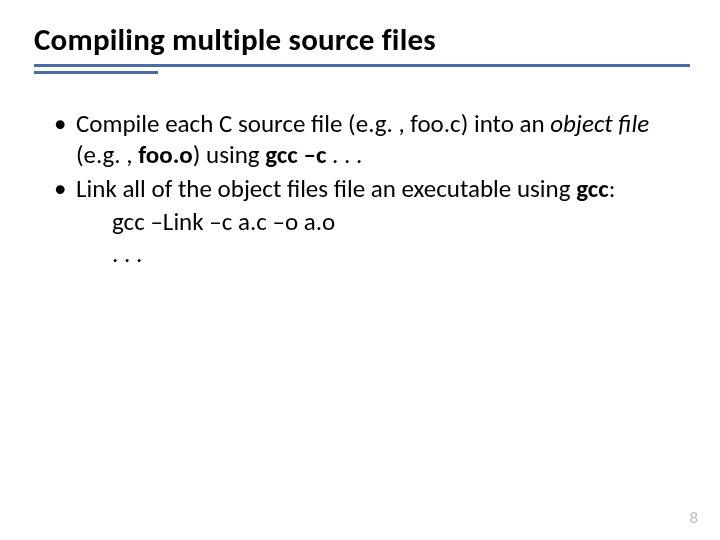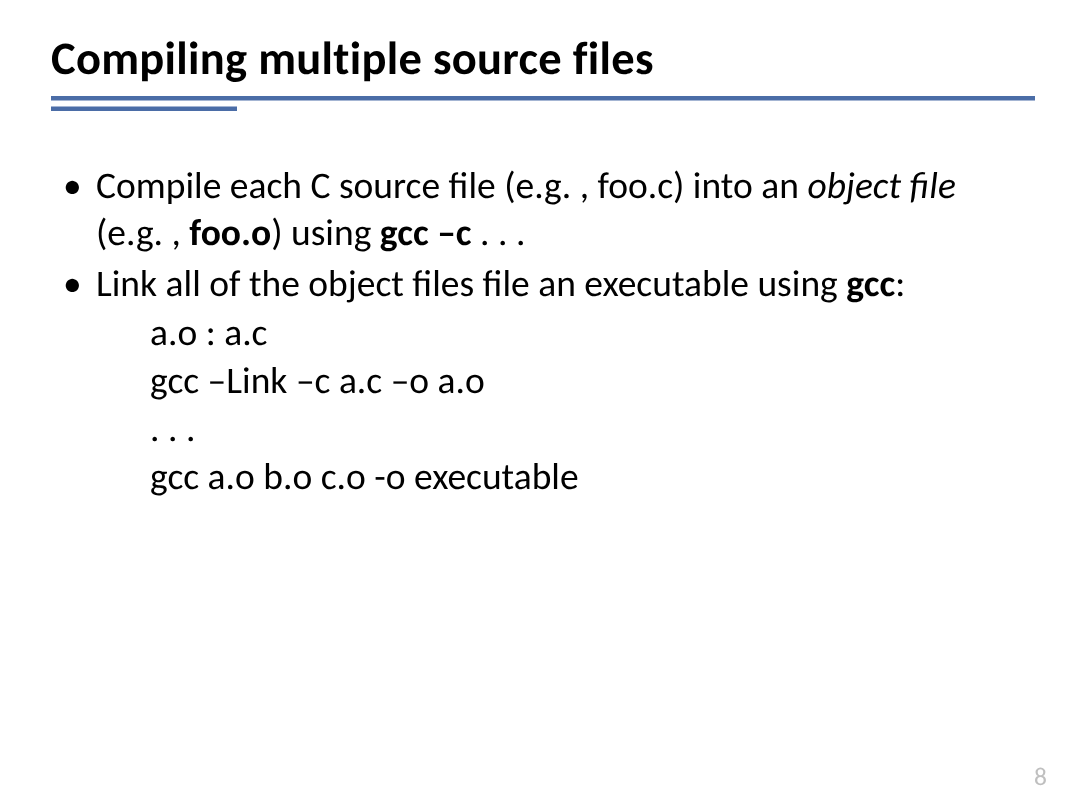--- a/index.html
+++ b/index.html
@@ -42,21 +42,21 @@
   }
   .underline .bar2 {
     position: absolute;
     left: 0; top: 7px;
     width: 124px;
     height: 3px;
     background: #4b6da7;
   }
   .content {
     position: absolute;
-    left: 34px;
+    left: 46px;
     top: 108px;
     width: 640px;
     font-size: 25px;
     line-height: 1.25;
   }
   .bullet {
     position: relative;
     padding-left: 30px;
     margin-bottom: 2px;
   }
@@ -99,22 +99,20 @@
   <div class="content">
 
     <div class="bullet">
       <span>Compile each C source file (e.g. , foo.c) into an </span><span class="i">object file</span><span> (e.g. , </span><span class="b">foo.o</span><span>) using </span><span class="b">gcc –c</span><span> . . .</span>
     </div>
 
     <div class="bullet">
       <span>Link all of the object files file an executable using </span><span class="b">gcc</span><span>:</span>
     </div>
 
-    <div class="codeblock">a.o : a.c</div>
     <div class="codeblock gccline" style="padding-left:66px;"> gcc –Link –c a.c –o a.o</div>
     <div class="codeblock">. . .</div>
-    <div class="codeblock">gcc  a.o  b.o  c.o  -o executable</div>
 
   </div>
 
   <div class="pagenum">8</div>
 
 </div>
 
 </body></html>

